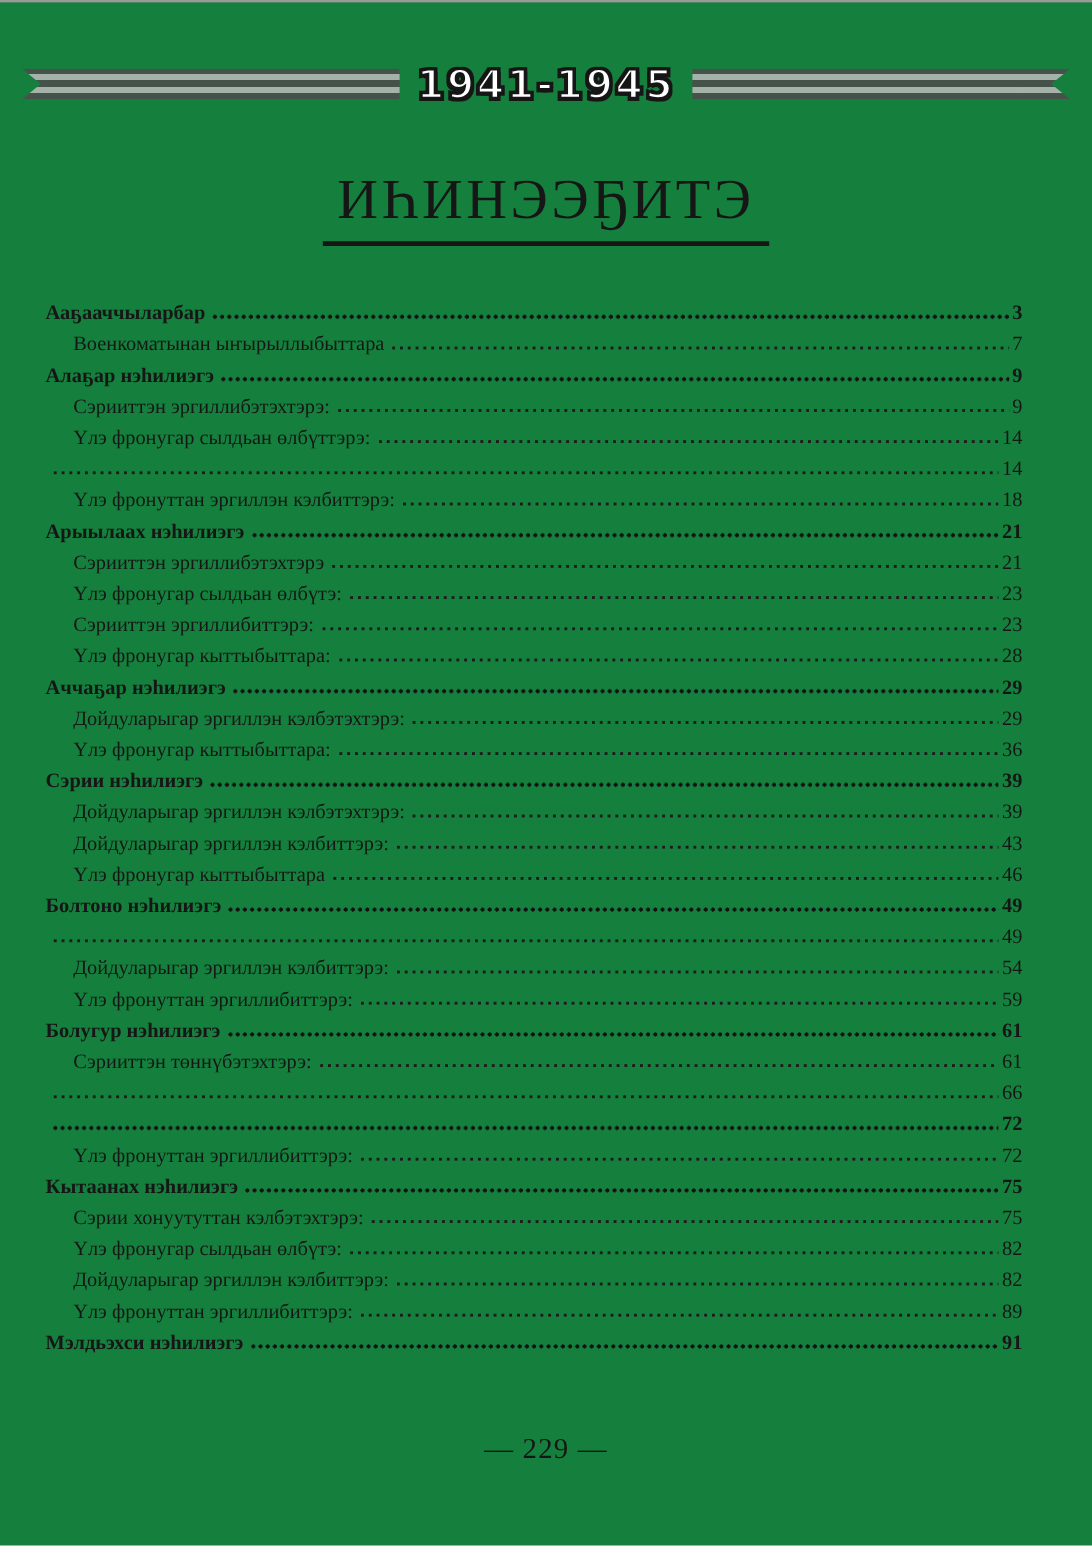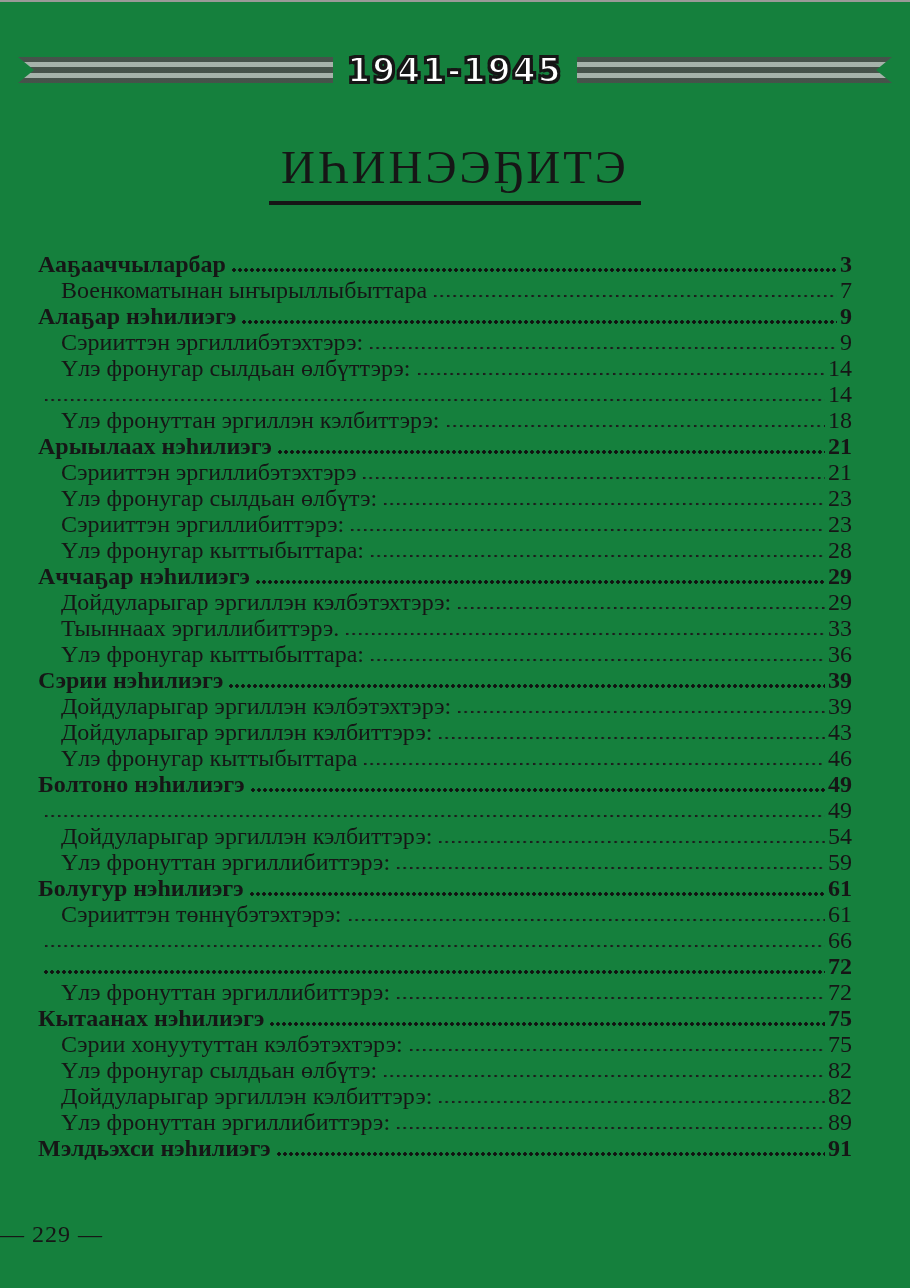--- a/index.html
+++ b/index.html
@@ -59,21 +59,21 @@
     letter-spacing: 3px;
     border-bottom: 4px solid #161616;
   }
 
   
   .toc { margin: 46px 58px 0 38px; }
   .row {
     display: flex;
     align-items: baseline;
     height: 26px;
-    font-size: 24px;
+    font-size: 17px;
     white-space: nowrap;
   }
   .row.l1 { font-weight: bold; }
   .row.l2 .label { margin-left: 23px; }
   .label { flex: 0 0 auto; }
   .leader {
     flex: 1 1 auto;
     height: 4px;
     margin: 0 3px 0 6px;
     background-image: radial-gradient(circle at 2px 2px, #1c1c1c 1.25px, transparent 1.55px);
@@ -83,21 +83,21 @@
   }
   .row.l1 .leader {
     background-image: radial-gradient(circle at 2px 2px, #111 1.55px, transparent 1.85px);
     background-size: 6px 4px;
   }
   .pg { flex: 0 0 auto; text-align: right; }
 
   
   .folio {
     margin-top: 60px;
-    text-align: left;
+    text-align: center;
     font-size: 24px;
     letter-spacing: 1px;
   }
 </style>
 </head>
 <body>
 
 <div class="page">
 
   <div class="banner">
@@ -187,25 +187,20 @@
     <span class="leader"></span>
     <span class="pg">29</span>
   </div>
 
   <div class="row l2">
     <span class="label">Дойдуларыгар эргиллэн кэлбэтэхтэрэ:</span>
     <span class="leader"></span>
     <span class="pg">29</span>
   </div>
 
-  <div class="row l2">
-    <span class="label">Тыыннаах эргиллибиттэрэ.</span>
-    <span class="leader"></span>
-    <span class="pg">33</span>
-  </div>
 
   <div class="row l2">
     <span class="label">Үлэ фронугар кыттыбыттара:</span>
     <span class="leader"></span>
     <span class="pg">36</span>
   </div>
 
   <div class="row l1">
     <span class="label">Сэрии нэһилиэгэ</span>
     <span class="leader"></span>

